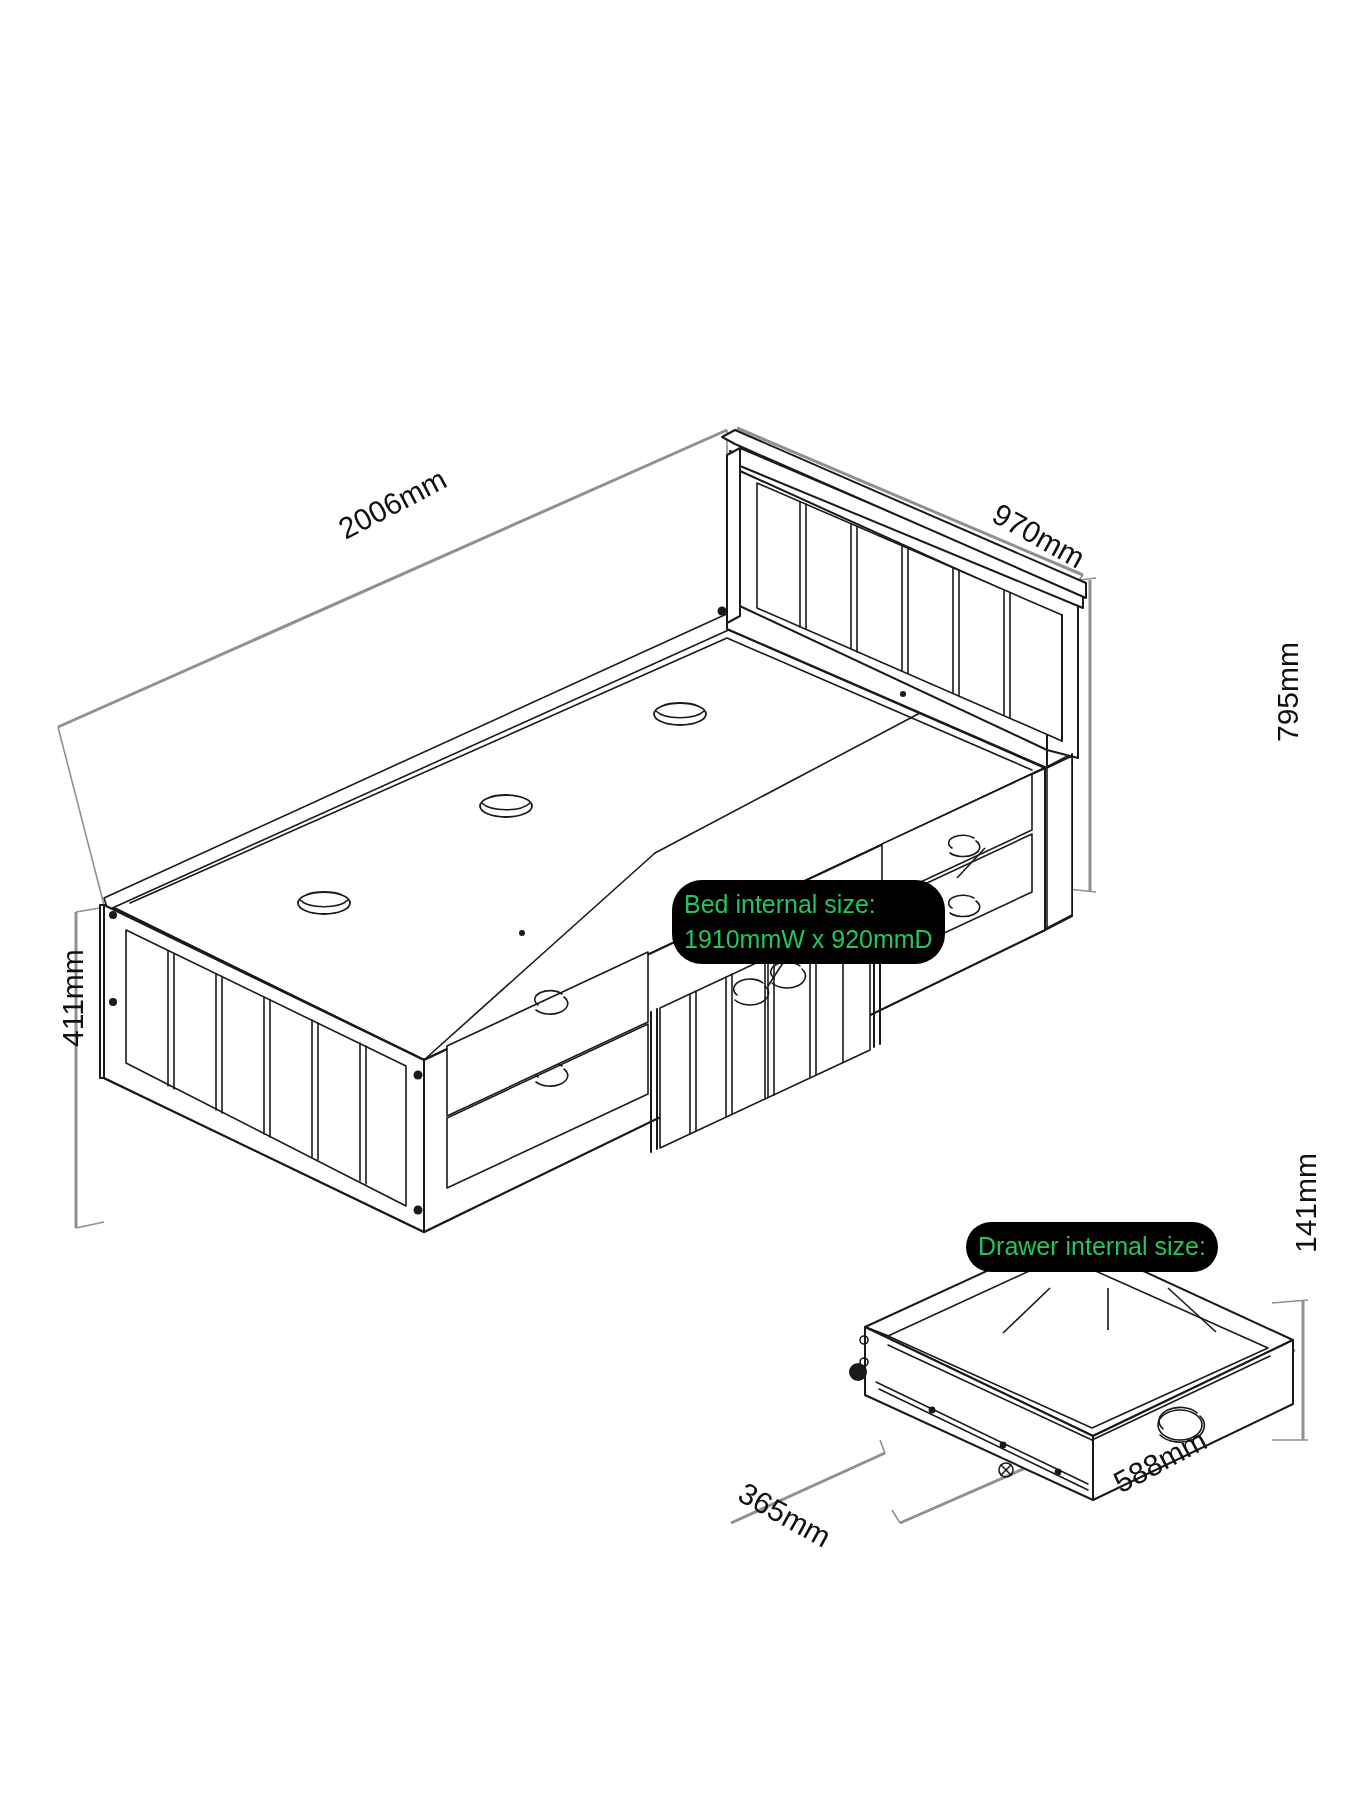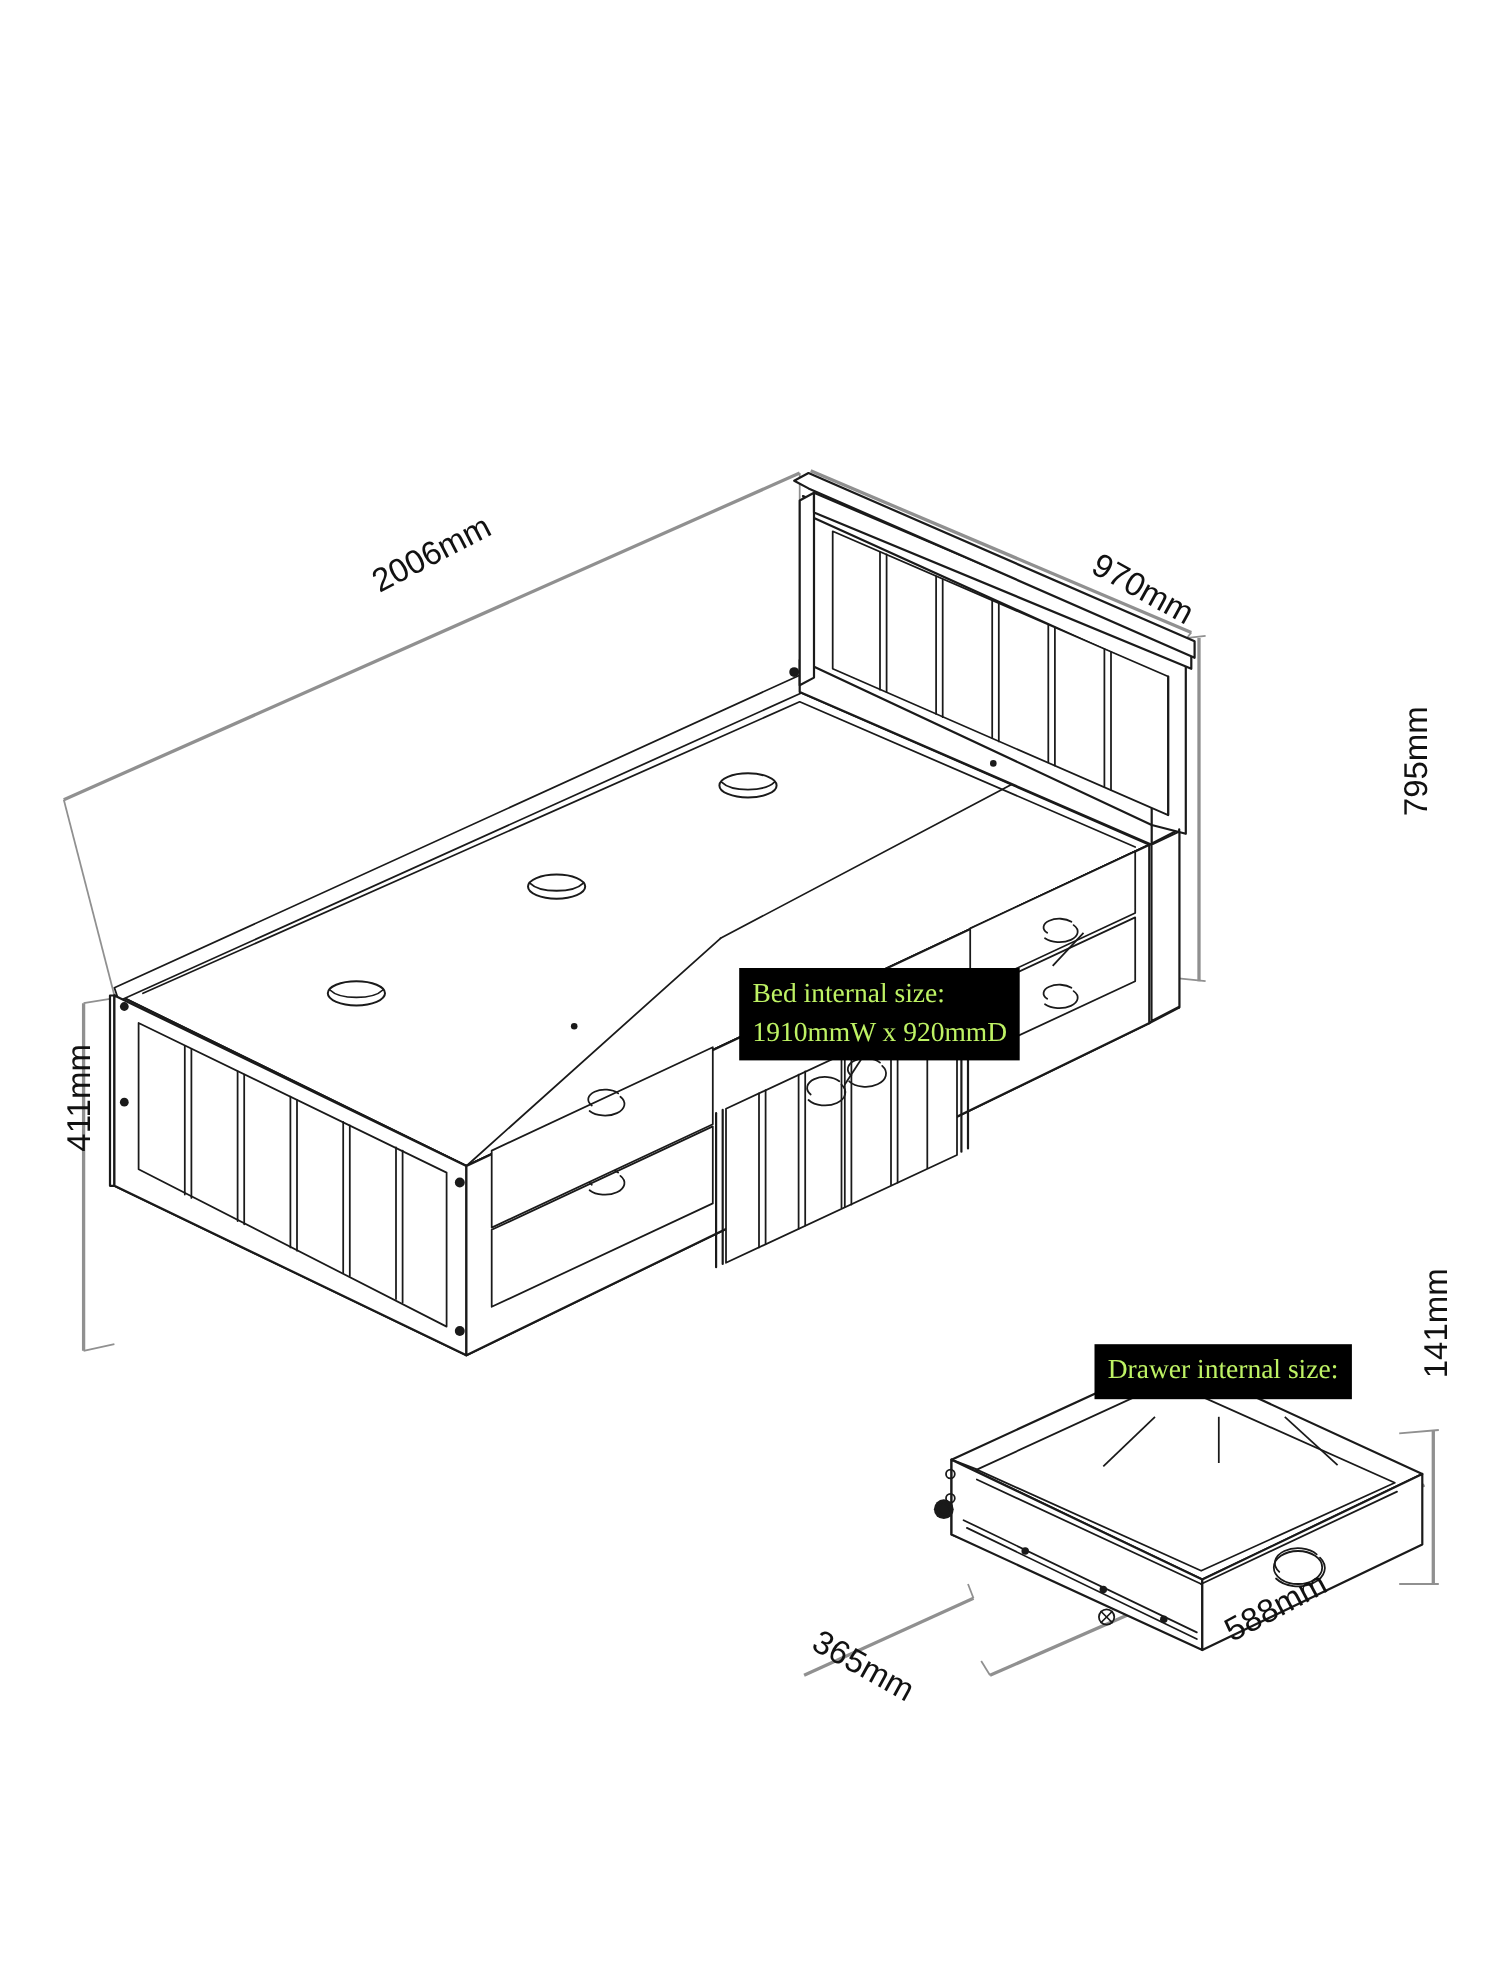--- a/index.html
+++ b/index.html
@@ -14,37 +14,38 @@
     font-family:"Liberation Sans", sans-serif;
     font-size:30px;
     font-weight:400;
     color:#111;
     white-space:nowrap;
     letter-spacing:0px;
   }
   .callout{
     position:absolute;
     background:#000;
-    color:#bef264;
-    font-family:Liberation Serif, serif;
+    color:#22c55e;
+    font-family:Liberation Sans, sans-serif;
     font-size:25px;
     line-height:1.38;
     padding:7px 12px 8px 12px;
     white-space:nowrap;
+    border-radius:30px;
   }
   .callout .ln{display:block;}
   #lbl-2006{left:333px;top:516px;transform:rotate(-27.5deg);transform-origin:left top;}
   #lbl-970 {left:1003px;top:497px;transform:rotate(29deg);transform-origin:left top;}
   #lbl-795 {left:1271px;top:742px;transform:rotate(-90deg);transform-origin:left top;}
   #lbl-411 {left:56px;top:1047px;transform:rotate(-90deg);transform-origin:left top;}
   #lbl-141 {left:1289px;top:1253px;transform:rotate(-90deg);transform-origin:left top;}
   #lbl-365 {left:749px;top:1476px;transform:rotate(29deg);transform-origin:left top;}
   #lbl-588 {left:1108px;top:1470px;transform:rotate(-28deg);transform-origin:left top;}
   #callout-bed{left:672px;top:880px;}
-  #callout-drawer{left:966px;top:1222px;margin-left:29px;}
+  #callout-drawer{left:966px;top:1222px;}
 </style>
 </head>
 <body>
 
 <svg id="diagram" viewBox="0 0 1350 1800" xmlns="http://www.w3.org/2000/svg">
   <defs>
     <style>
       .ln{fill:none;stroke:#1a1a1a;stroke-width:2;stroke-linejoin:round;stroke-linecap:round;}
       .lnt{fill:none;stroke:#1a1a1a;stroke-width:1.6;stroke-linejoin:round;stroke-linecap:round;}
       .fillw{fill:#ffffff;stroke:#1a1a1a;stroke-width:2;stroke-linejoin:round;}

